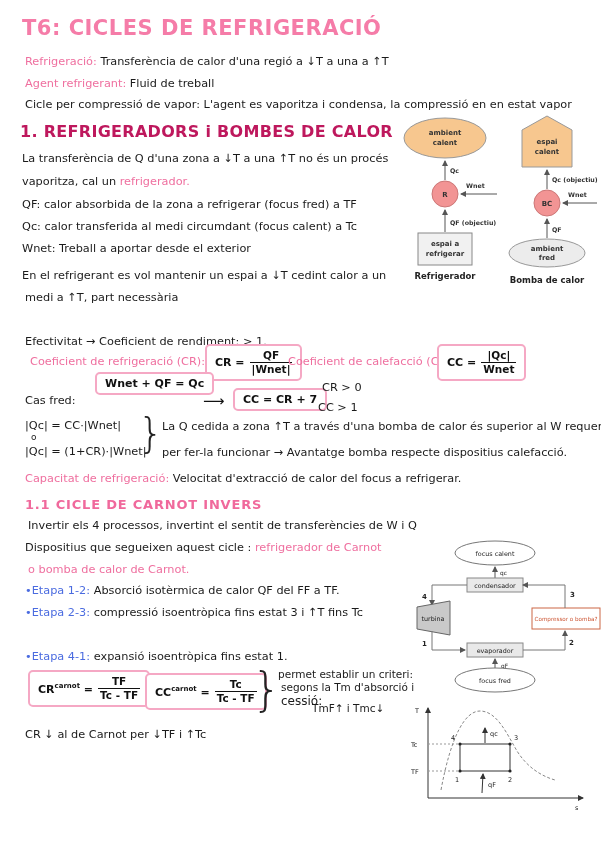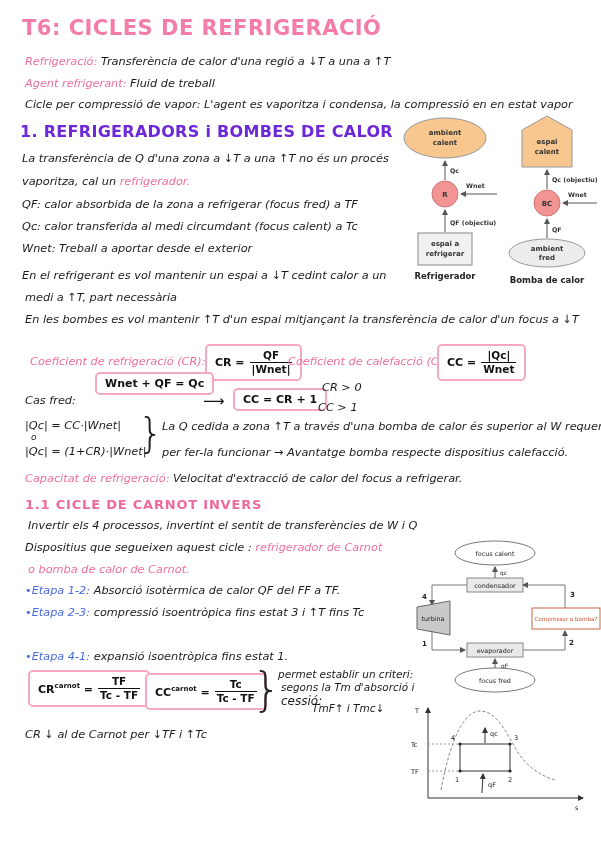--- a/index.html
+++ b/index.html
@@ -1,22 +1,22 @@
 <!DOCTYPE html>
 <html><head>
 <meta charset="utf-8">
 <style>
   html,body{margin:0;padding:0;background:#fff;}
   .page{position:relative;width:601px;height:848px;background:#ffffff;overflow:hidden;
         font-family:"DejaVu Sans",sans-serif;}
   .abs{position:absolute;white-space:nowrap;}
   .title{font-size:21px;font-weight:bold;color:#f57ca8;letter-spacing:0.5px;}
-  .h1{font-size:16px;font-weight:bold;color:#6d28d9;letter-spacing:0.3px;}
+  .h1{font-size:16px;font-weight:bold;color:#be185d;letter-spacing:0.3px;}
   .h2{font-size:13px;font-weight:bold;color:#f0699c;letter-spacing:0.8px;}
-  .hw{font-size:11.3px;color:#1b1b1b;font-style:italic;}
+  .hw{font-size:11.3px;color:#1b1b1b;}
   .pk{color:#ef6f9f;}
   .bl{color:#4a6be0;}
   .fbox{display:inline-flex;align-items:center;gap:5px;border:2px solid #f5a8c4;
         border-radius:5px;padding:3px 8px;background:#fff;font-size:11px;font-weight:bold;color:#111;}
   .frac{display:inline-flex;flex-direction:column;align-items:center;line-height:1.25;font-size:10.5px;}
   .den{border-top:1px solid #111;padding:0 2px;}
   .brace{font-size:40px;font-weight:100;color:#222;line-height:1;}
   .sp{font-size:7px;vertical-align:5px;}
   .arrow{font-size:15px;color:#111;}
   svg text{font-family:"DejaVu Sans",sans-serif;}
@@ -52,21 +52,21 @@
   <div class="abs hw" style="left:22px;top:152px;">La transferència de Q d'una zona a ↓T a una ↑T no és un procés</div>
   <div class="abs hw" style="left:22px;top:175px;">
     <span>vaporitza, cal un</span>
     <span class="pk">refrigerador.</span>
   </div>
   <div class="abs hw" style="left:22px;top:198px;">QF: calor absorbida de la zona a refrigerar (focus fred) a TF</div>
   <div class="abs hw" style="left:22px;top:220px;">Qc: calor transferida al medi circumdant (focus calent) a Tc</div>
   <div class="abs hw" style="left:22px;top:242px;">Wnet: Treball a aportar desde el exterior</div>
   <div class="abs hw" style="left:22px;top:269px;">En el refrigerant es vol mantenir un espai a ↓T cedint calor a un</div>
   <div class="abs hw" style="left:25px;top:291px;">medi a ↑T, part necessària</div>
-  <div class="abs hw" style="left:25px;top:313px;">En les bombes es vol mantenir ↑T d'un espai mitjançant la transferència de calor d'un focus a ↓T</div>
+  <div class="abs hw" style="left:25px;top:335px;">Efectivitat → Coeficient de rendiment:  &gt; 1.</div>
 
   <div class="abs hw pk" style="left:30px;top:355px;">Coeficient de refrigeració (CR):</div>
   <div class="abs fbox" style="left:205px;top:344px;">
     <span>CR =</span>
     <span class="frac">
       <span>QF</span>
       <span class="den">|Wnet|</span>
     </span>
   </div>
   <div class="abs hw pk" style="left:288px;top:355px;">Coeficient de calefacció (CC):</div>
@@ -74,21 +74,21 @@
     <span>CC =</span>
     <span class="frac">
       <span>|Qc|</span>
       <span class="den">Wnet</span>
     </span>
   </div>
 
   <div class="abs hw" style="left:25px;top:394px;">Cas fred:</div>
   <div class="abs fbox" style="left:95px;top:372px;text-align:center;">Wnet + QF = Qc</div>
   <div class="abs arrow" style="left:203px;top:392px;">⟶</div>
-  <div class="abs fbox" style="left:233px;top:388px;">CC = CR + 1</div>
+  <div class="abs fbox" style="left:233px;top:388px;">CC = CR + 7</div>
   <div class="abs hw" style="left:322px;top:381px;">CR &gt; 0</div>
   <div class="abs hw" style="left:318px;top:401px;">CC &gt; 1</div>
 
   <div class="abs hw" style="left:25px;top:419px;">|Qc| = CC·|Wnet|</div>
   <div class="abs hw" style="left:31px;top:432px;font-size:9px;">o</div>
   <div class="abs hw" style="left:25px;top:445px;">|Qc| = (1+CR)·|Wnet|</div>
   <div class="abs brace" style="left:138px;top:413px;">}</div>
   <div class="abs hw" style="left:162px;top:420px;">La Q cedida a zona ↑T a través d'una bomba de calor és superior al W requerit</div>
   <div class="abs hw" style="left:162px;top:446px;">per fer-la funcionar → Avantatge bomba respecte dispositius calefacció.</div>
 

